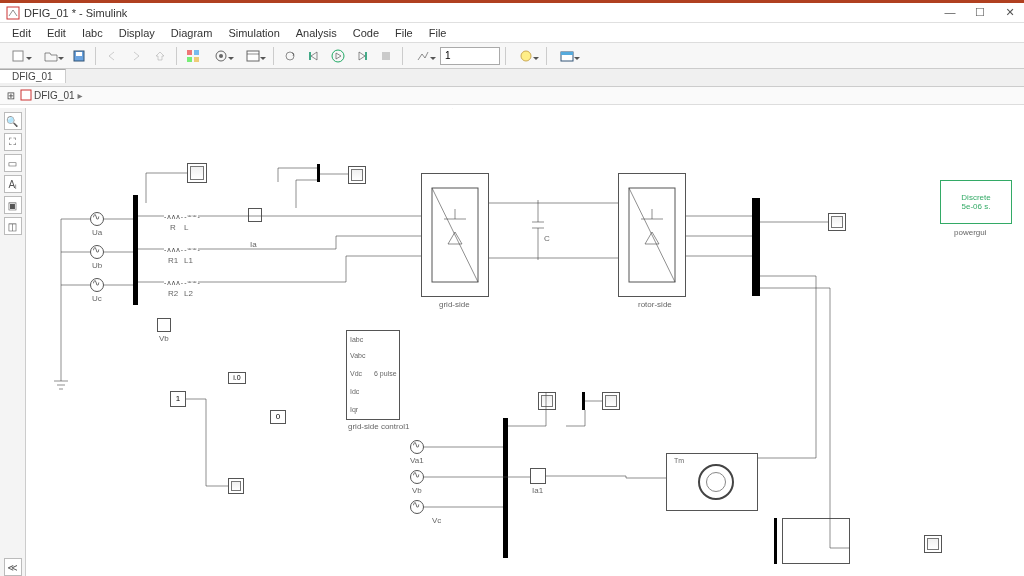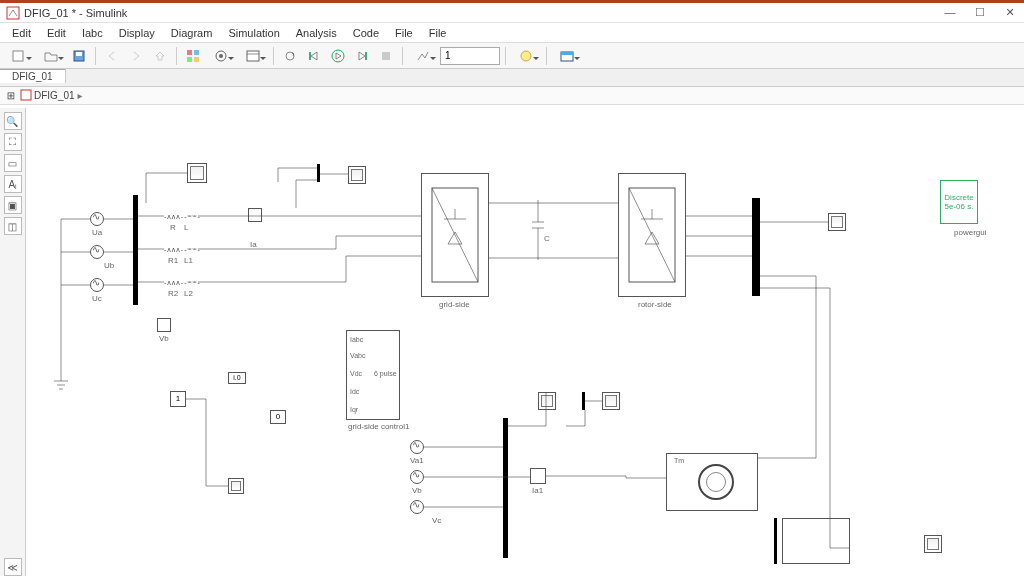--- a/index.html
+++ b/index.html
@@ -49,21 +49,21 @@
   .bus { position: absolute; background: #000; }
   .rl { position: absolute; font-size: 7px; letter-spacing: 1px; color: #444; }
   .scope { position: absolute; border: 1px solid #555; width: 16px; height: 16px; background: #fff; }
   .scope::after { content: ""; position: absolute; left: 2px; top: 2px; right: 2px; bottom: 2px; border: 1px solid #777; background: linear-gradient(#f0f0f0,#fff); }
   .subsys { position: absolute; border: 1px solid #555; background: #fff; }
   .conv { position: absolute; border: 1px solid #555; background: #fff; }
   
   svg.wires { position: absolute; left: 0; top: 0; }
   svg line, svg polyline, svg path { stroke: #444; stroke-width: 0.6; fill: none; }
   
-  .powergui { position: absolute; border: 1px solid #3a6; width: 38px; height: 44px; display: flex; align-items: center; justify-content: center; text-align: center; font-size: 8px; color: #3a6; background: #fff; }
+  .powergui { position: absolute; border: 1px solid #3a6; width: 72px; height: 44px; display: flex; align-items: center; justify-content: center; text-align: center; font-size: 8px; color: #3a6; background: #fff; }
   .motor { position: absolute; width: 36px; height: 36px; border: 2px solid #444; border-radius: 50%; background: #fff; }
   .motor::after { content:""; position:absolute; left:6px; top:6px; right:6px; bottom:6px; border:1px solid #888; border-radius:50%; }
   
   .cursor { position:absolute; left:419px; top:-11px; font-size:12px; color:#888; pointer-events:none; }
 </style>
 </head>
 <body>
 
 <div class="titlebar">
   <span class="icon">
@@ -225,21 +225,21 @@
     <div style="flex:1"></div>
     <div class="sbtn">≪</div>
   </div>
 
   <div class="canvas">
     <span class="cursor">⬉</span>
 
     <div class="acsrc" style="left:64px; top:104px"></div>
     <span class="lbl" style="left:66px; top:120px">Ua</span>
     <div class="acsrc" style="left:64px; top:137px"></div>
-    <span class="lbl" style="left:78px; top:153px">Ub</span>
+    <span class="lbl" style="left:66px; top:153px">Ub</span>
     <div class="acsrc" style="left:64px; top:170px"></div>
     <span class="lbl" style="left:66px; top:186px">Uc</span>
 
     <div class="bus" style="left:107px; top:87px; width:5px; height:110px"></div>
 
     <span class="rl" style="left:138px; top:105px">-ʌʌʌ--ᵚᵚ-</span>
     <span class="lbl" style="left:144px; top:115px">R</span>
     <span class="lbl" style="left:158px; top:115px">L</span>
     <span class="rl" style="left:138px; top:138px">-ʌʌʌ--ᵚᵚ-</span>
     <span class="lbl" style="left:142px; top:148px">R1</span>

